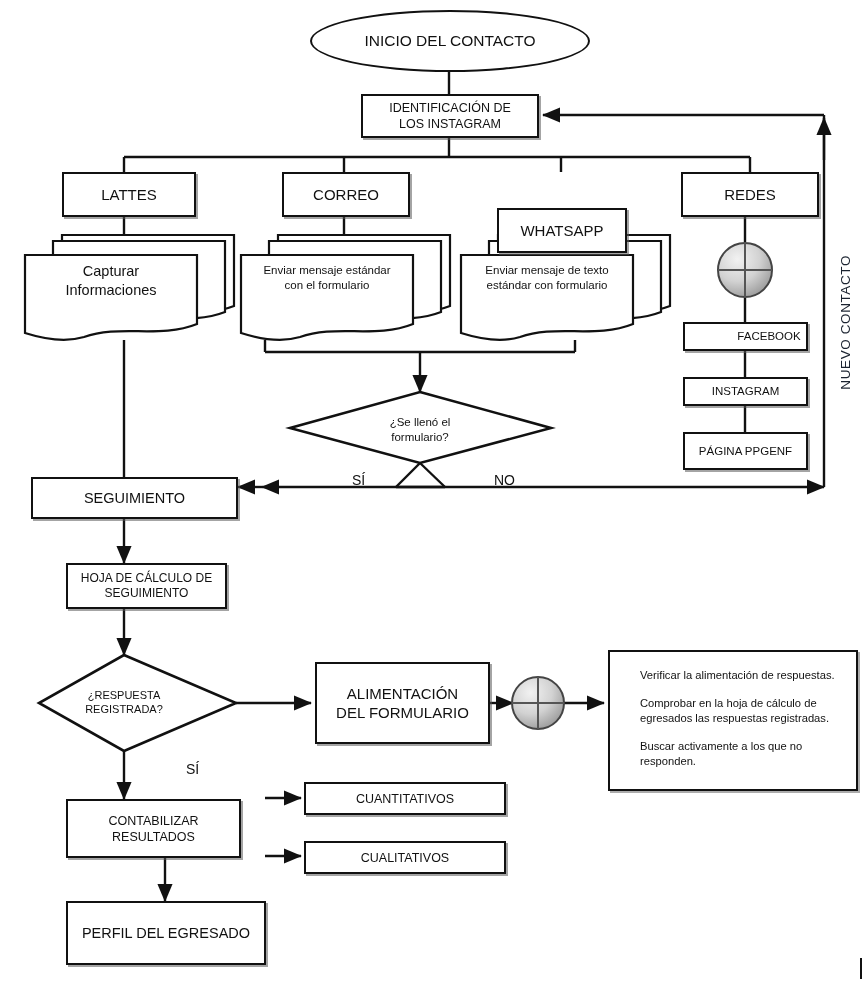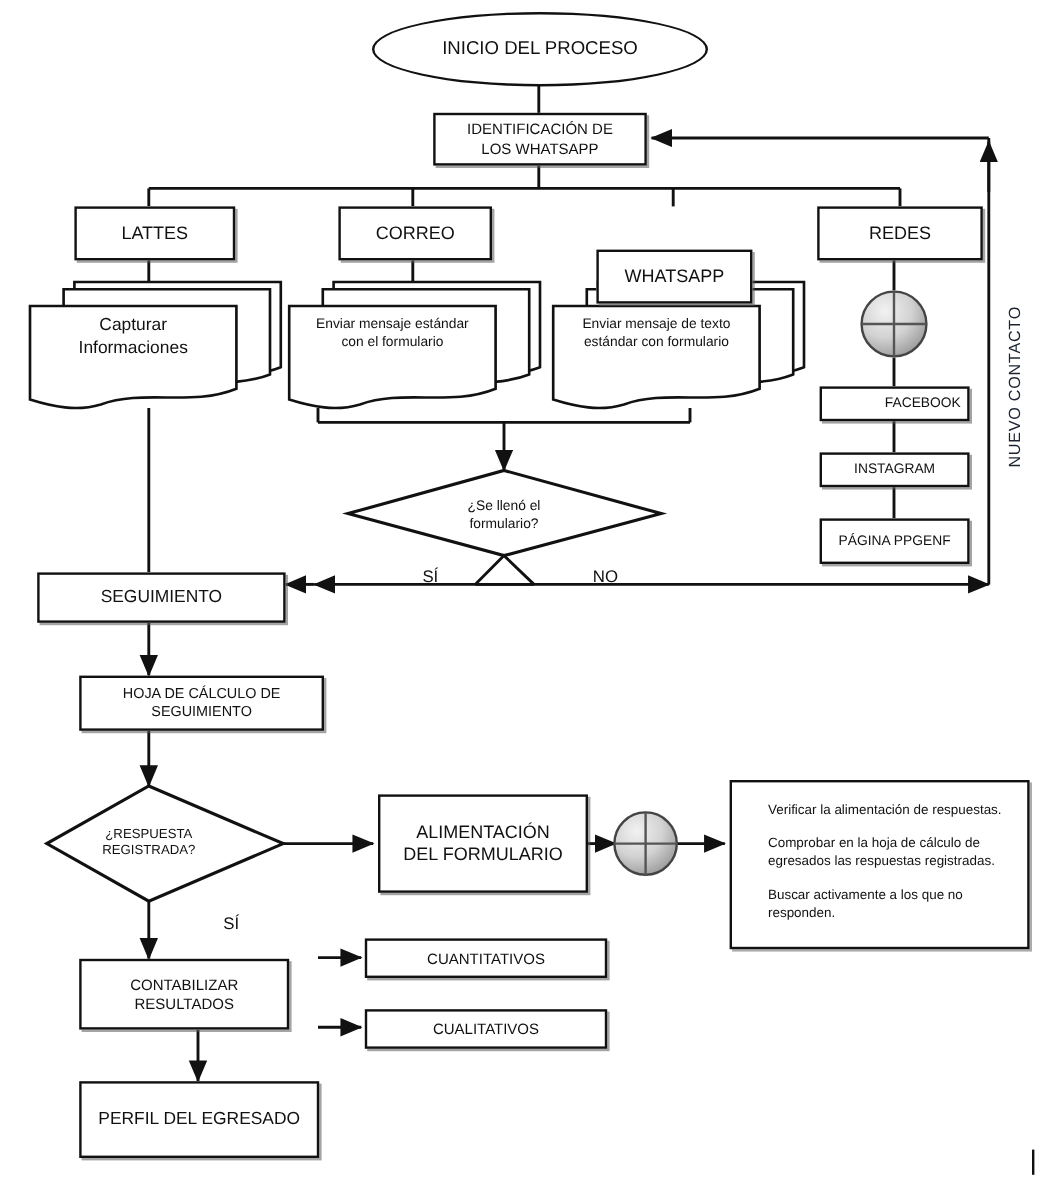--- a/index.html
+++ b/index.html
@@ -197,26 +197,26 @@
       <circle cx="745" cy="270" r="27" fill="url(#connGrad)" stroke="#444444" stroke-width="2"></circle>
       <path d="M718,270 L772,270 M745,243 L745,297" stroke="#555555" stroke-width="2"></path>
     </g>
     <g>
       <circle cx="538" cy="703" r="26" fill="url(#connGrad)" stroke="#444444" stroke-width="2"></circle>
       <path d="M512,703 L564,703 M538,677 L538,729" stroke="#555555" stroke-width="2"></path>
     </g>
   </svg>
 
   <div class="node ellipse" style="left:310px; top:10px; width:280px; height:62px; font-size:15.5px;">
-    <span>INICIO DEL PROCESO</span>
+    <span>INICIO DEL CONTACTO</span>
   </div>
 
   <div class="node shadowed" style="left:361px; top:94px; width:178px; height:44px; font-size:12.5px;">
     <span>IDENTIFICACIÓN DE
-LOS WHATSAPP</span>
+LOS INSTAGRAM</span>
   </div>
 
   <div class="node shadowed" style="left:62px; top:172px; width:134px; height:45px; font-size:15px;">
     <span>LATTES</span>
   </div>
   <div class="node shadowed" style="left:282px; top:172px; width:128px; height:45px; font-size:15px;">
     <span>CORREO</span>
   </div>
   <div class="node shadowed" style="left:497px; top:172px; width:130px; height:45px; font-size:15px;margin-top:36px;">
     <span>WHATSAPP</span>
@@ -247,21 +247,21 @@
 
   <div class="label" style="left:352px; top:471px; font-size:14px;">SÍ</div>
   <div class="label" style="left:494px; top:471px; font-size:14px;">NO</div>
 
   <div class="vlabel" style="left:838px; top:255px; font-size:13.5px;">NUEVO CONTACTO</div>
 
   <div class="node shadowed" style="left:31px; top:477px; width:207px; height:42px; font-size:14.5px;">
     <span>SEGUIMIENTO</span>
   </div>
 
-  <div class="node shadowed" style="left:66px; top:563px; width:204px; height:46px; font-size:12px;">
+  <div class="node shadowed" style="left:66px; top:563px; width:161px; height:46px; font-size:12px;">
     <span>HOJA DE CÁLCULO DE
 SEGUIMIENTO</span>
   </div>
 
   <div class="diamond-text" style="left:54px; top:688px; width:140px; font-size:11px;">¿RESPUESTA
 REGISTRADA?</div>
 
   <div class="label" style="left:186px; top:760px; font-size:14px;">SÍ</div>
 
   <div class="node shadowed" style="left:315px; top:662px; width:175px; height:82px; font-size:15px;">

